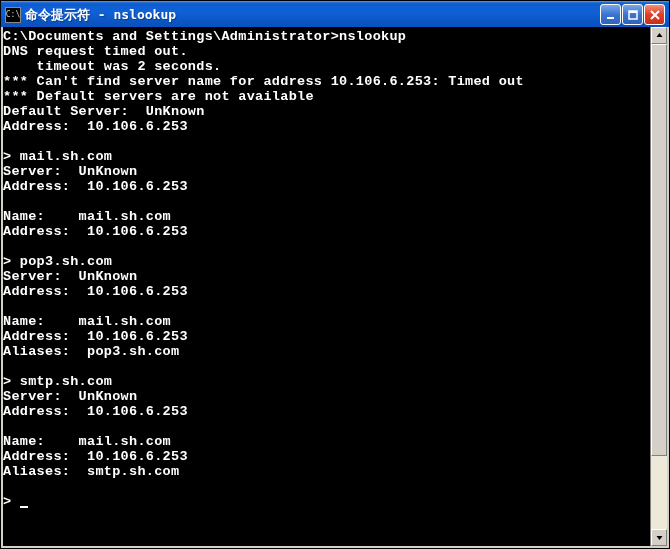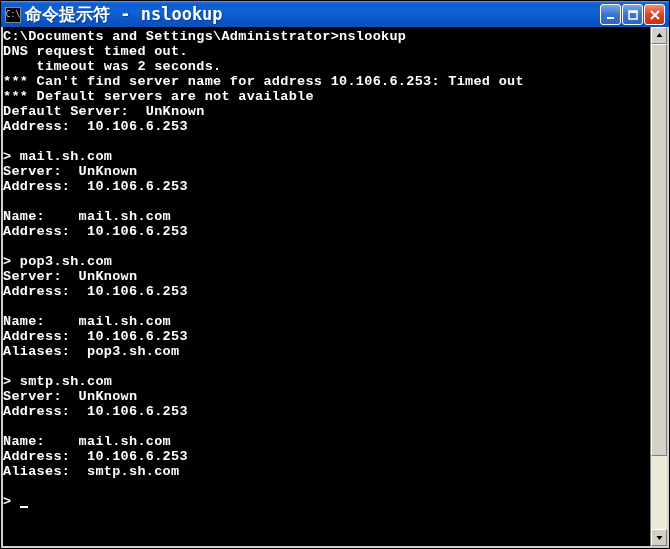--- a/index.html
+++ b/index.html
@@ -27,21 +27,21 @@
       display: flex;
       align-items: center;
       justify-content: center;
       font-size: 8px;
       color: #ccc;
       margin-right: 4px;
       font-family: monospace;
     }
     .titlebar-text {
       color: #fff;
-      font-size: 17px;
+      font-size: 13px;
       font-weight: bold;
       flex: 1;
       text-shadow: 1px 1px 1px rgba(0,0,0,0.3);
     }
     .window-controls {
       display: flex;
       gap: 1px;
       margin-right: 2px;
     }
     .win-btn {

